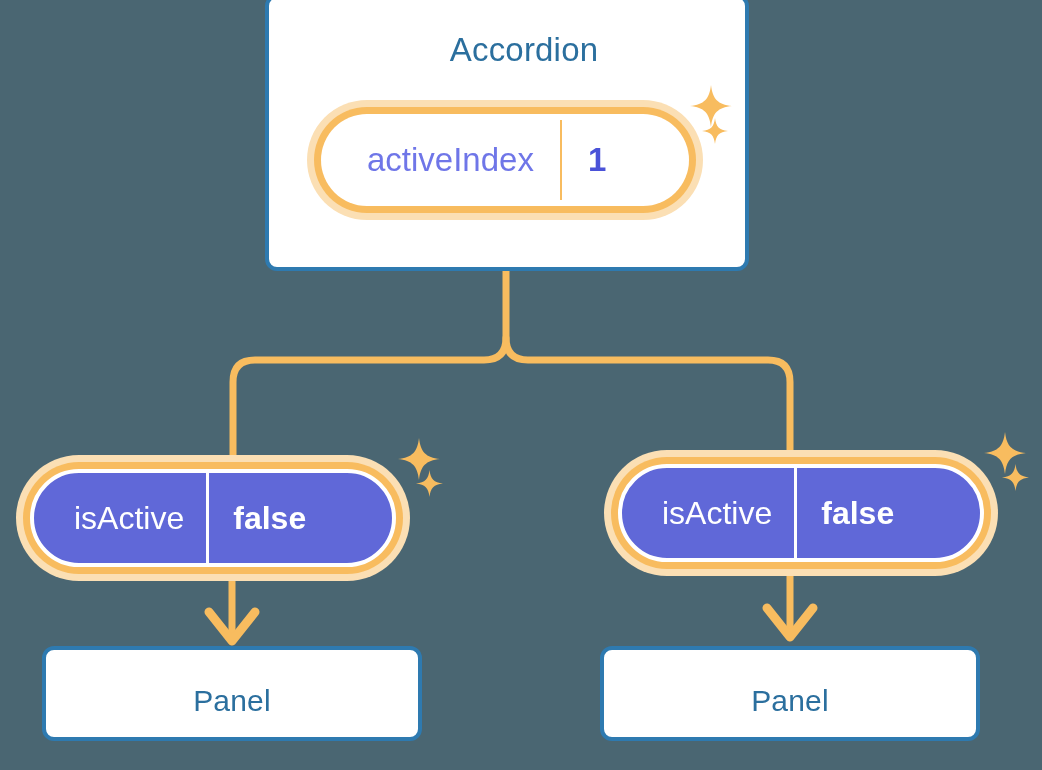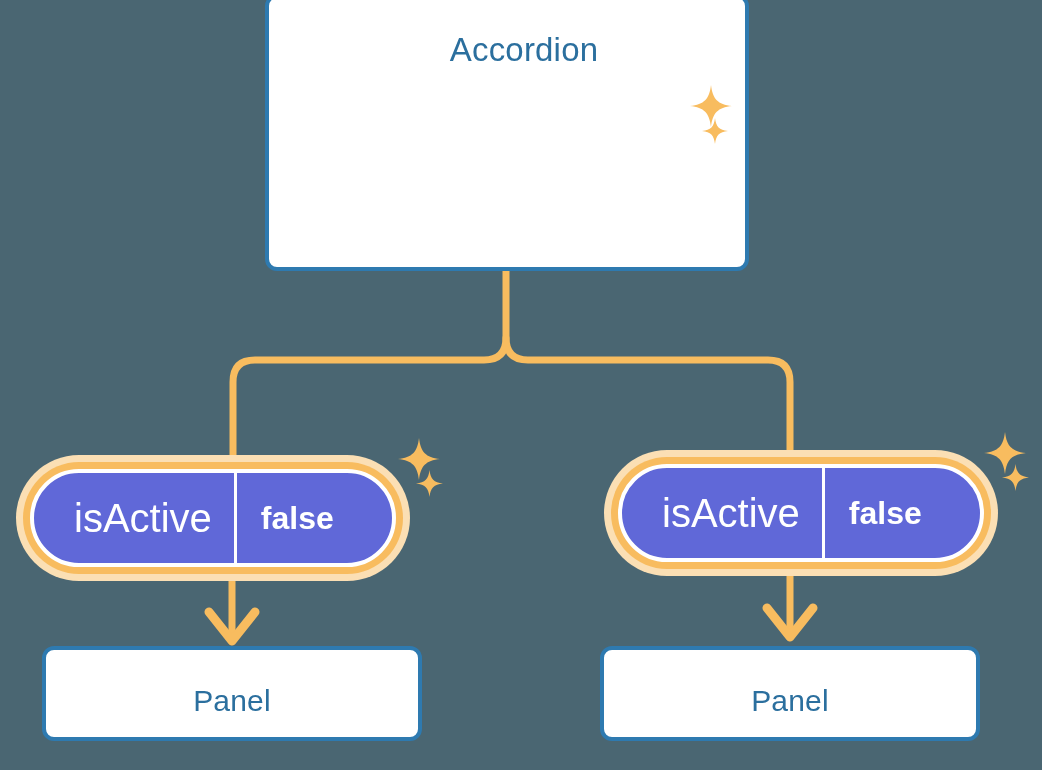--- a/index.html
+++ b/index.html
@@ -142,21 +142,21 @@
 
   
   .pill-purple {
     width: 394px;
     height: 126px;
   }
   #is-active-pill-left  { left: 16px;  top: 455px; }
   #is-active-pill-right { left: 604px; top: 450px; }
   .pill-purple .pill-key {
     color: #ffffff;
-    font-size: 40px;
+    font-size: 32px;
     padding: 0 22px 0 40px;
   }
   .pill-purple .divider {
     width: 3px;
     background: #ffffff;
     margin: 0;
   }
   .pill-purple .pill-value {
     color: #ffffff;
     font-size: 32px;
@@ -203,20 +203,29 @@
     <g>
       <line x1="790" y1="576" x2="790" y2="632" stroke="#f8bc5f" stroke-width="7" stroke-linecap="butt"></line>
       <path d="M 767 608 L 790 637 L 813 608" fill="none" stroke="#f8bc5f" stroke-width="9" stroke-linecap="round" stroke-linejoin="round"></path>
     </g>
   </svg>
 
   <div id="accordion-card" class="card">
     <div class="card-title">Accordion</div>
   </div>
 
+  <div id="active-index-pill" class="pill-wrap pill-glow">
+    <div class="pill-ring">
+      <div class="pill-body white">
+        <div class="pill-cell pill-key">activeIndex</div>
+        <div class="divider"></div>
+        <div class="pill-cell pill-value">1</div>
+      </div>
+    </div>
+  </div>
 
   <div id="is-active-pill-left" class="pill-wrap pill-glow pill-purple">
     <div class="pill-ring">
       <div class="pill-body purple">
         <div class="pill-cell pill-key">isActive</div>
         <div class="divider"></div>
         <div class="pill-cell pill-value">false</div>
       </div>
     </div>
   </div>

